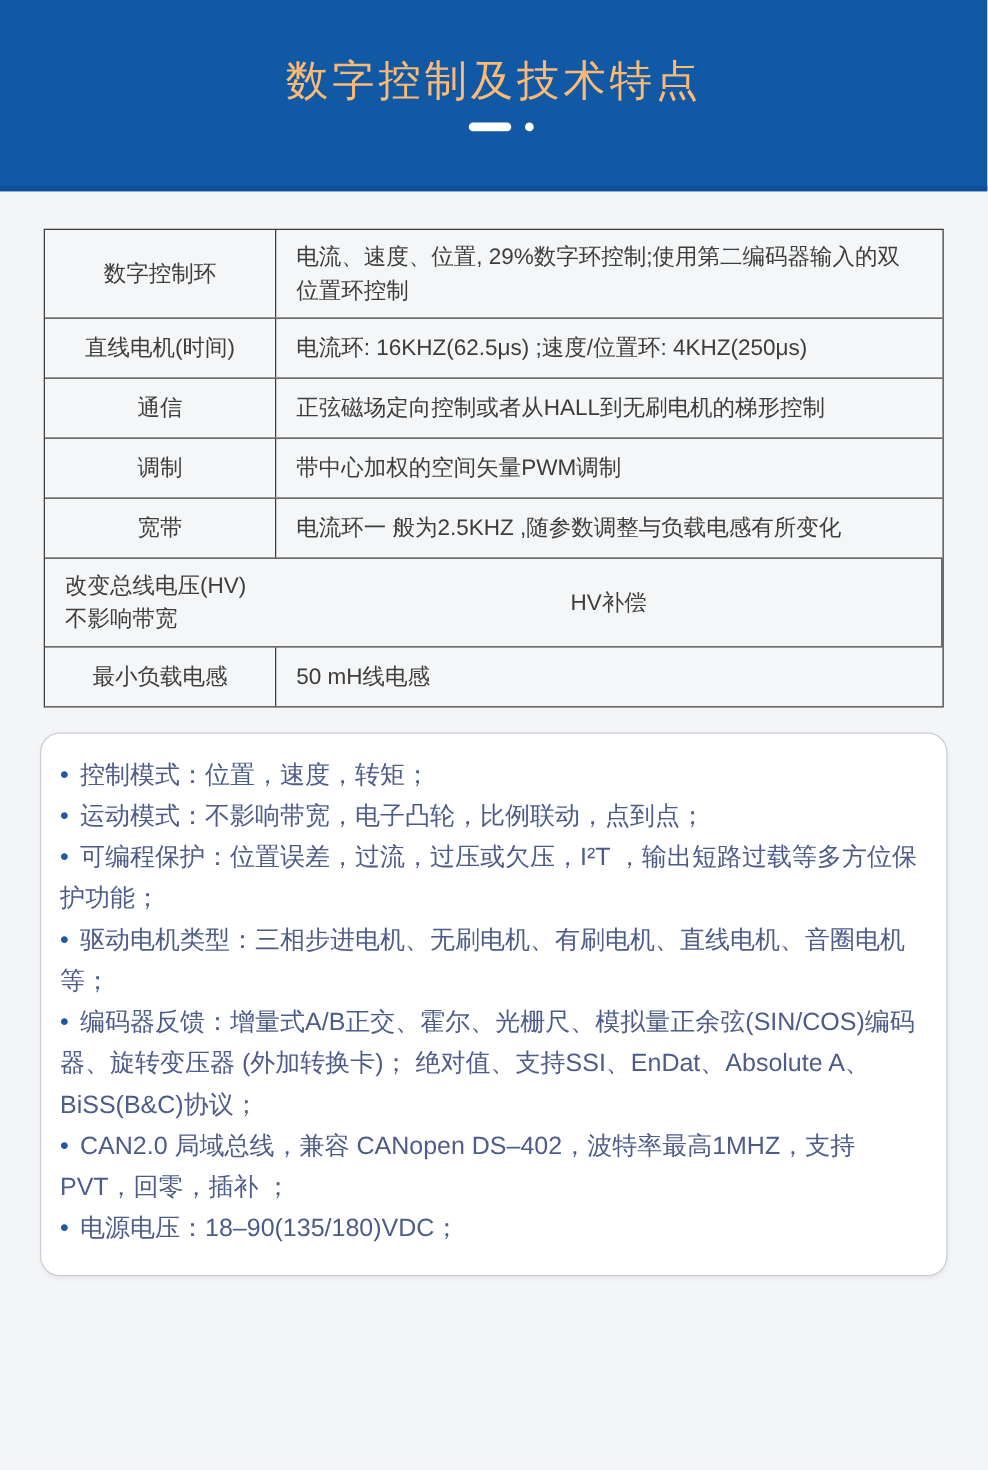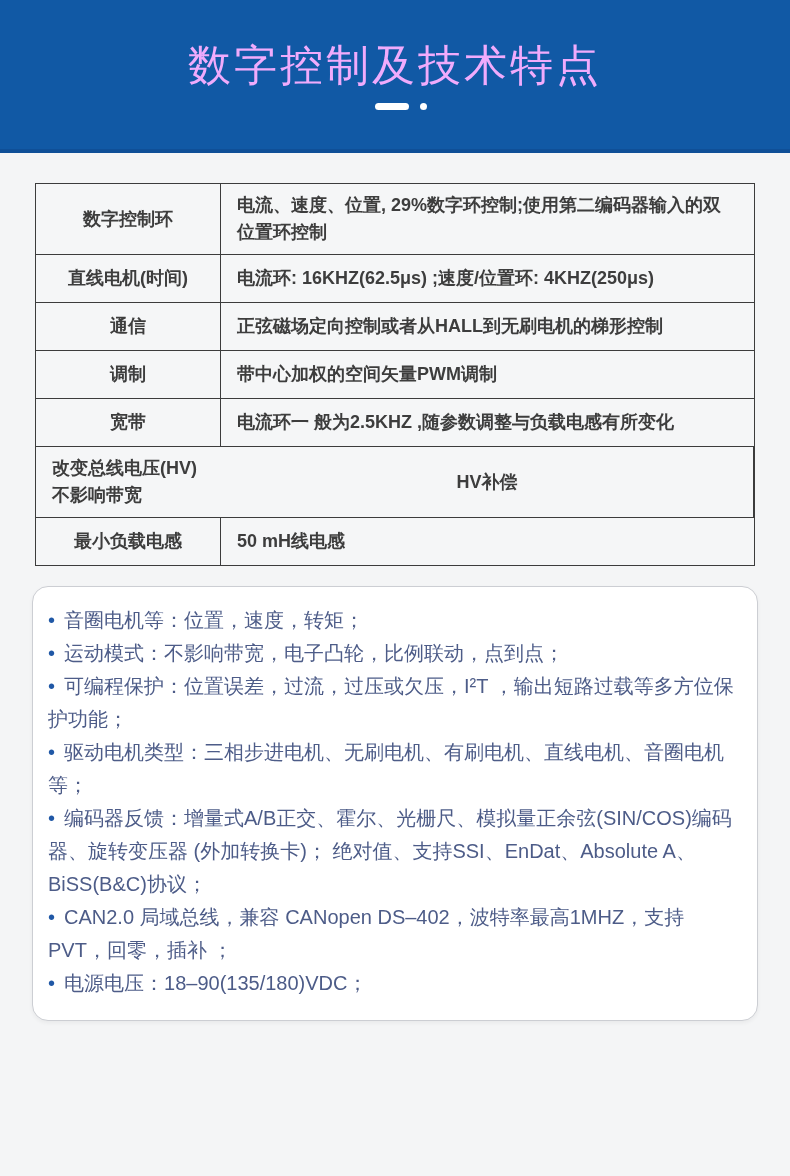--- a/index.html
+++ b/index.html
@@ -18,22 +18,22 @@
     height: 153px;
     background: #1159a5;
     border-bottom: 4px solid #0f4f97;
     display: flex;
     flex-direction: column;
     align-items: center;
     justify-content: center;
     padding-top: 4px;
   }
   .banner h1 {
-    color: #f0abfc;
-    font-size: 43px;
+    color: #fdba74;
+    font-size: 34px;
     font-weight: 500;
     letter-spacing: 3px;
     line-height: 1;
     margin-bottom: 16px;
   }
   .underline-group {
     display: flex;
     align-items: center;
     gap: 11px;
     transform: translateX(6px);
@@ -52,21 +52,20 @@
   
   .spec-table {
     margin: 30px 35px 0 35px;
     border: 1px solid #3c3c3c;
     background: #f5f6f7;
   }
   .spec-row {
     display: grid;
     grid-template-columns: 185px 1fr;
     border-bottom: 1px solid #3c3c3c;
-    font-weight: bold;
   }
   .spec-row:last-child { border-bottom: none; }
   .spec-cell {
     font-size: 18px;
     color: #3d3d3d;
     line-height: 27px;
     min-height: 47px;
     display: flex;
     align-items: center;
   }
@@ -137,21 +136,21 @@
     <div class="spec-cell spec-label">HV补偿</div>
   </div>
   <div class="spec-row">
     <div class="spec-cell spec-label">最小负载电感</div>
     <div class="spec-cell spec-value">50 mH线电感</div>
   </div>
 </section>
 
 <section class="features-card">
   <div class="feature-item">
-    <span class="feature-bullet">•</span><span>音圈电机等：位置，速度，转矩；</span>
+    <span class="feature-bullet">•</span><span>控制模式：位置，速度，转矩；</span>
   </div>
   <div class="feature-item">
     <span class="feature-bullet">•</span><span>运动模式：不影响带宽，电子凸轮，比例联动，点到点；</span>
   </div>
   <div class="feature-item">
     <span class="feature-bullet">•</span><span>可编程保护：位置误差，过流，过压或欠压，I²T ，输出短路过载等多方位保护功能；</span>
   </div>
   <div class="feature-item">
     <span class="feature-bullet">•</span><span>驱动电机类型：三相步进电机、无刷电机、有刷电机、直线电机、音圈电机等；</span>
   </div>

